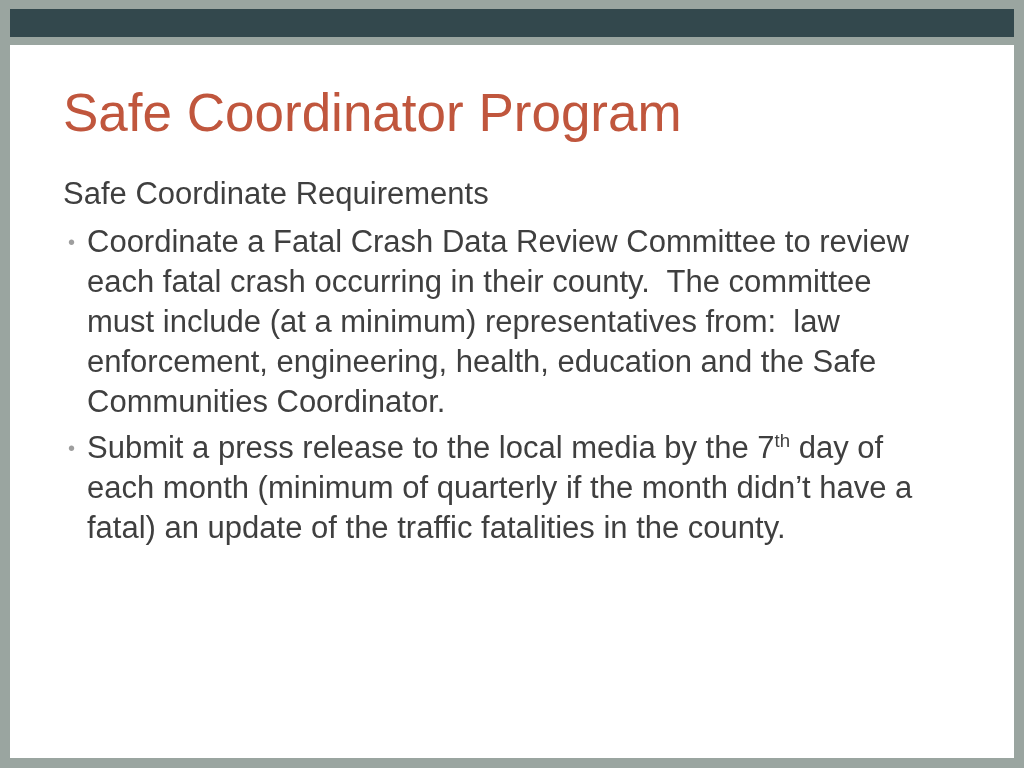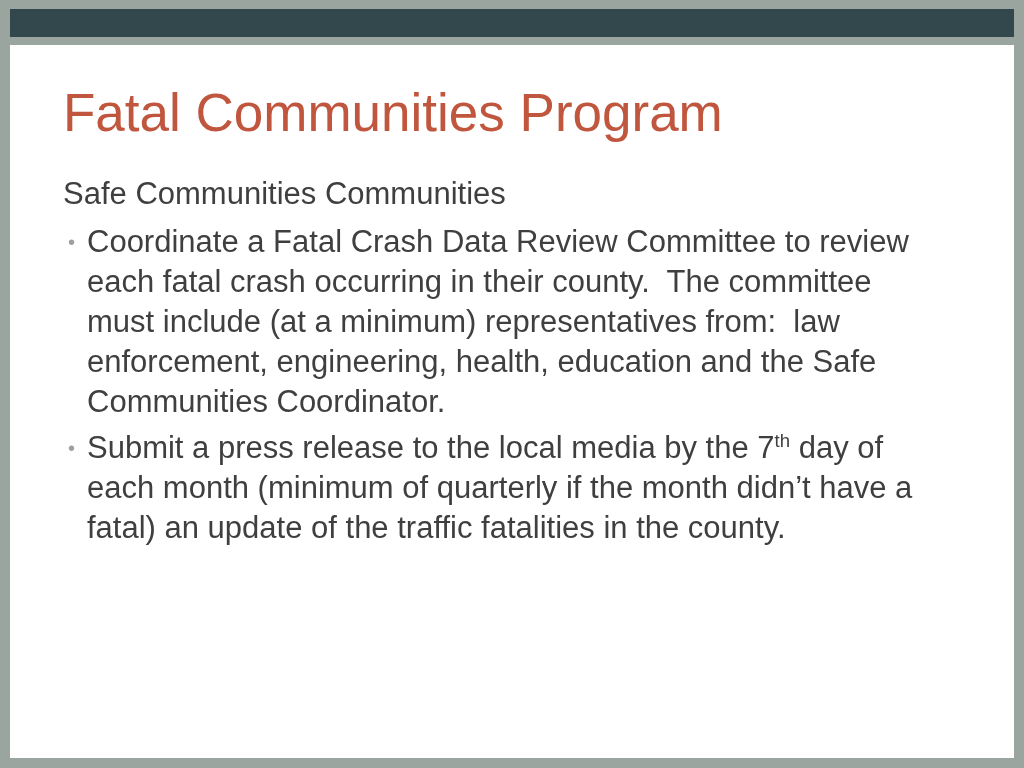--- a/index.html
+++ b/index.html
@@ -80,22 +80,22 @@
     line-height: 0;
     vertical-align: super;
   }
 </style>
 </head>
 <body>
 
 <div class="slide">
   <div class="top-bar"></div>
   <div class="content-card">
-    <h1 class="title">Fatal Communities Program</h1>
-    <p class="subtitle">Safe Communities Communities</p>
+    <h1 class="title">Safe Coordinator Program</h1>
+    <p class="subtitle">Safe Coordinate Requirements</p>
     <ul class="bullets">
       <li class="bullet-item">
           <span class="dot">•</span>
           <span class="bullet-text">Coordinate a Fatal Crash Data Review Committee to review each fatal crash occurring in their county.  The committee must include (at a minimum) representatives from:  law enforcement, engineering, health, education and the Safe Communities Coordinator.</span>
         </li>
       <li class="bullet-item">
           <span class="dot">•</span>
           <span class="bullet-text"><span>Submit a press release to the local media by the 7</span><sup>th</sup><span> day of each month (minimum of quarterly if the month didn’t have a fatal) an update of the traffic fatalities in the county.</span></span>
         </li>
     </ul>

